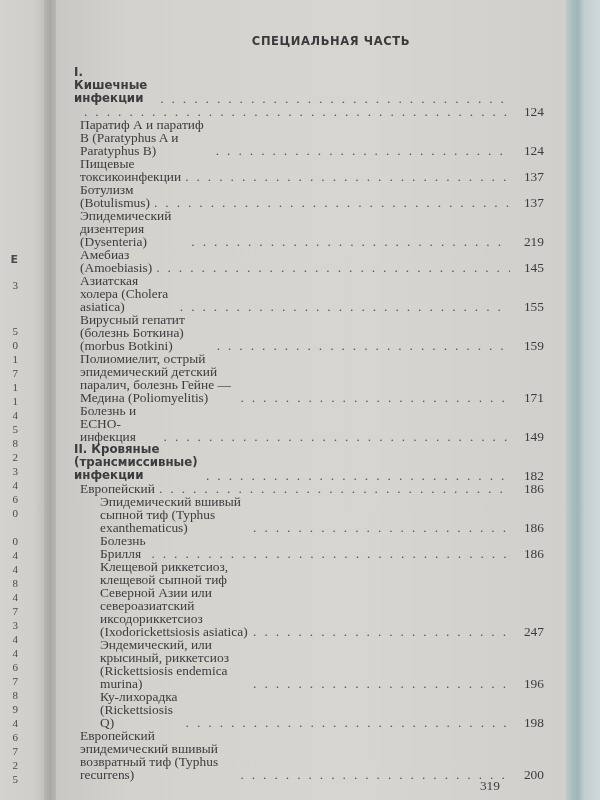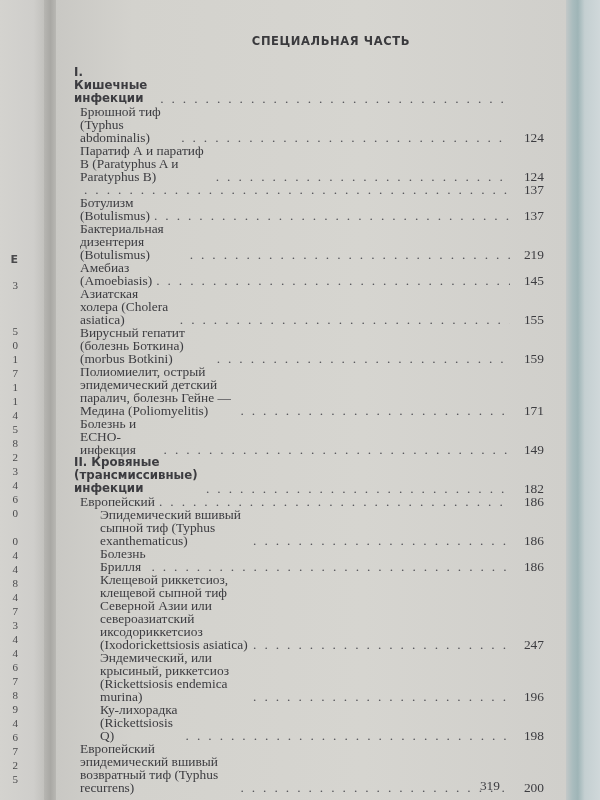--- a/index.html
+++ b/index.html
@@ -101,40 +101,40 @@
 
 <div class="page">
   <div class="title">СПЕЦИАЛЬНАЯ ЧАСТЬ</div>
   <div class="toc" id="toc">
       <div class="entry section sectionhead">
         <span class="text">I. Кишечные инфекции</span>
         <span class="dots">............................................................</span>
         <span class="page-num"></span>
       </div>
       <div class="entry indent1">
-        <span class="text">Брюшной тиф (Typhus abdominalis)</span>
         <span class="dots">............................................................</span>
         <span class="page-num">124</span>
       </div>
       <div class="entry indent1">
         <span class="text">Паратиф А и паратиф В (Paratyphus A и Paratyphus B)</span>
         <span class="dots">............................................................</span>
         <span class="page-num">124</span>
       </div>
       <div class="entry indent1">
+        <span class="text">Пищевые токсикоинфекции</span>
         <span class="dots">............................................................</span>
         <span class="page-num">137</span>
       </div>
       <div class="entry indent1">
         <span class="text">Ботулизм (Botulismus)</span>
         <span class="dots">............................................................</span>
         <span class="page-num">137</span>
       </div>
       <div class="entry indent1">
-        <span class="text">Бактериальная дизентерия (Botulismus)</span>
+        <span class="text">Эпидемический дизентерия (Dysenteria)</span>
         <span class="dots">............................................................</span>
         <span class="page-num">219</span>
       </div>
       <div class="entry indent1">
         <span class="text">Амебиаз (Amoebiasis)</span>
         <span class="dots">............................................................</span>
         <span class="page-num">145</span>
       </div>
       <div class="entry indent1">
         <span class="text">Азиатская холера (Cholera asiatica)</span>

